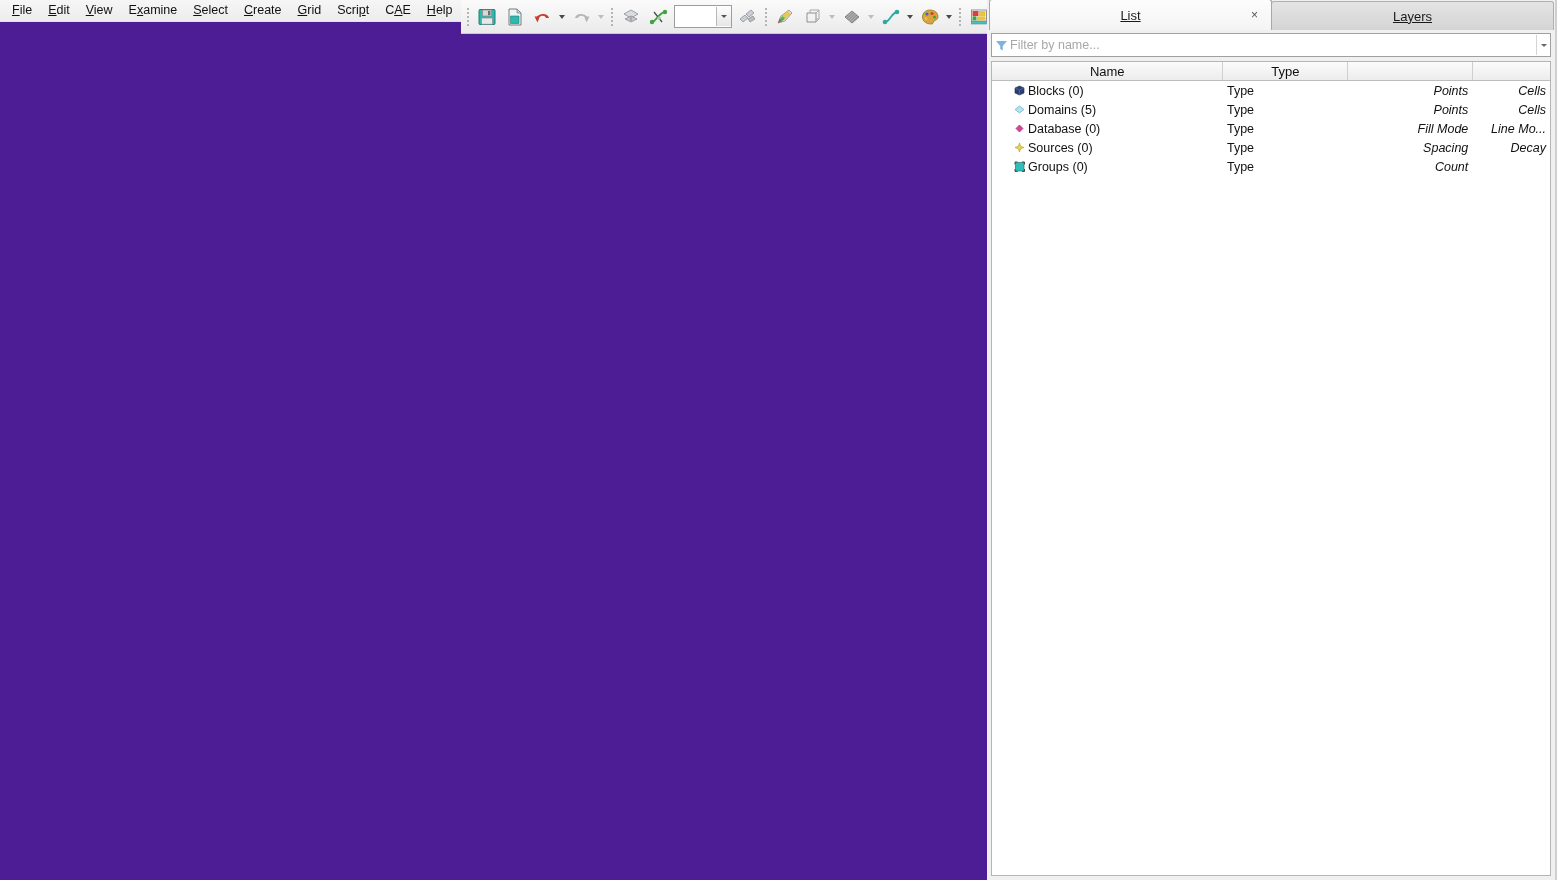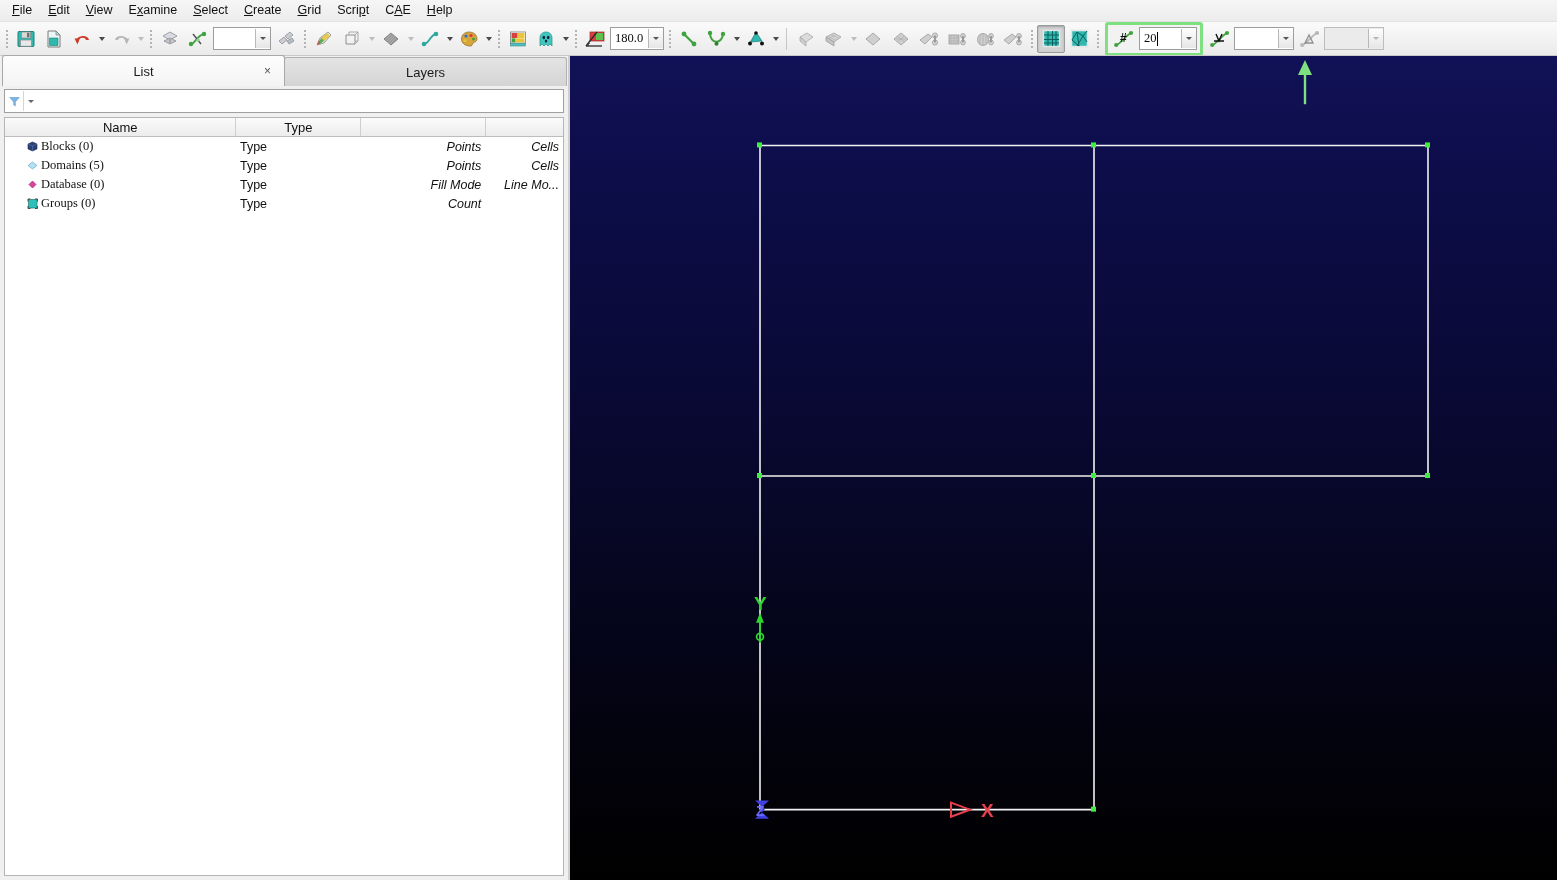--- a/index.html
+++ b/index.html
@@ -6,21 +6,21 @@
   html, body {
     margin: 0; padding: 0;
     width: 1557px; height: 880px;
     overflow: hidden;
     background: #efefef;
     font-family: "Liberation Sans", sans-serif;
     font-size: 12.5px;
     color: #1a1a1a;
     -webkit-font-smoothing: antialiased;
   }
-  #app { position: relative; width: 1557px; height: 880px; display: flex; flex-direction: column; background:#4c1d95; }
+  #app { position: relative; width: 1557px; height: 880px; display: flex; background:#4c1d95; }
 
   
   .menubar {
     height: 21px; min-height:21px;
     background: linear-gradient(#f6f6f6,#ececec);
     display: flex; align-items: center;
     padding-left: 4px;
     border-bottom: 1px solid #e2e2e2;
   }
   .menu-item {
@@ -127,21 +127,21 @@
   }
   .float-btn::before{
     content:""; position:absolute; left:2px; top:4px; width:6px;height:5px;
     border:1px solid #6b6b6b; background:#f4f4f4;
   }
   .float-btn::after{
     content:""; position:absolute; left:4px; top:2px; width:6px;height:5px;
     border:1px solid #6b6b6b; background:#eaeaea;
   }
 
-  .tabs { display:flex; height:30px; padding:0 2px; align-items:flex-end; }
+  .tabs { display:flex; height:30px; padding:0 2px; align-items:flex-end;text-decoration:underline; }
   .tab {
     flex:1; height:28px;
     display:flex; align-items:center; justify-content:center;
     font-size:13px;
     background: linear-gradient(#e4e4e4,#d4d4d4);
     border:1px solid #b0b0b0; border-bottom:none;
     border-top-left-radius:3px; border-top-right-radius:3px;
     margin-right:-1px; position:relative;
   }
   .tab.active {
@@ -183,21 +183,21 @@
   table.tree th {
     height:18px; font-size:13px; font-weight:normal; color:#111;
     background: linear-gradient(#fbfbfb,#ececec);
     border-right:1px solid #cfcfcf; border-bottom:1px solid #bdbdbd;
     padding:0 4px; text-align:center;
   }
   table.tree td {
     height:19px; font-size:12.5px; color:#111; padding:0 4px;
     white-space:nowrap; overflow:hidden;
   }
-  td.c-name { text-align:right; padding-left:0;font-family:Liberation Serif, serif; }
+  td.c-name { text-align:right; padding-left:0; }
   td.c-type { text-align:left; }
   td.c-m1, td.c-m2 { text-align:right;font-style:italic; }
   .rowflex { display:flex; align-items:center; }
   .expander {
     width:14px; flex:0 0 auto; display:flex; align-items:center; justify-content:center;
   }
   .expander.on::after {
     content:""; width:0;height:0;
     border-top:4px solid transparent; border-bottom:4px solid transparent;
     border-left:5px solid #5a5a5a;
@@ -567,20 +567,21 @@
           <span>Layers</span>
         </div>
       </div>
 
       <div class="filter-row">
         <span class="funnel">
           <svg width="13" height="13" viewBox="0 0 13 13">
             <path d="M1 2 L12 2 L7.8 7 L7.8 11.5 L5.2 10 L5.2 7 z" fill="#7eb3e0"></path>
           </svg>
         </span>
+        <span class="ftext">Filter by name...</span>
         <span class="fdrop"></span>
       </div>
 
       <div class="tree-wrap">
         <table class="tree">
           <colgroup>
             <col style="width:226px">
               <col style="width:122px">
               <col style="width:122px">
               <col style="width:76px">
@@ -642,20 +643,36 @@
                     </svg>
                   </span>
                   <span>Database (0)</span>
                 </div>
               </td>
               <td class="c-type">Type</td>
               <td class="c-m1">Fill Mode</td>
               <td class="c-m2">Line Mo...</td>
             </tr>
 
+            <tr>
+              <td class="c-name">
+                <div class="rowflex">
+                  <span class="expander"></span>
+                  <span class="ricon">
+                    <svg width="13" height="13" viewBox="0 0 13 13">
+                      <path d="M6.5 2 L7.7 5.3 L11 6.5 L7.7 7.7 L6.5 11 L5.3 7.7 L2 6.5 L5.3 5.3 z" fill="#e8d54a" stroke="#b09c1e" stroke-width=".6"></path>
+                    </svg>
+                  </span>
+                  <span>Sources (0)</span>
+                </div>
+              </td>
+              <td class="c-type">Type</td>
+              <td class="c-m1">Spacing</td>
+              <td class="c-m2">Decay</td>
+            </tr>
 
 
             <tr>
               <td class="c-name">
                 <div class="rowflex">
                   <span class="expander"></span>
                   <span class="ricon">
                     <svg width="13" height="13" viewBox="0 0 13 13">
                       <rect x="2.5" y="2.5" width="8.5" height="8.5" fill="#2fbfb8" stroke="#1d7d78" stroke-width=".7"></rect>
                       <path d="M2 2 L2 4.5 M2 2 L4.5 2 M11.5 2 L11.5 4.5 M11.5 2 L9 2 M2 11.5 L2 9 M2 11.5 L4.5 11.5 M11.5 11.5 L11.5 9 M11.5 11.5 L9 11.5" stroke="#4a4a4a" stroke-width="1"></path>

